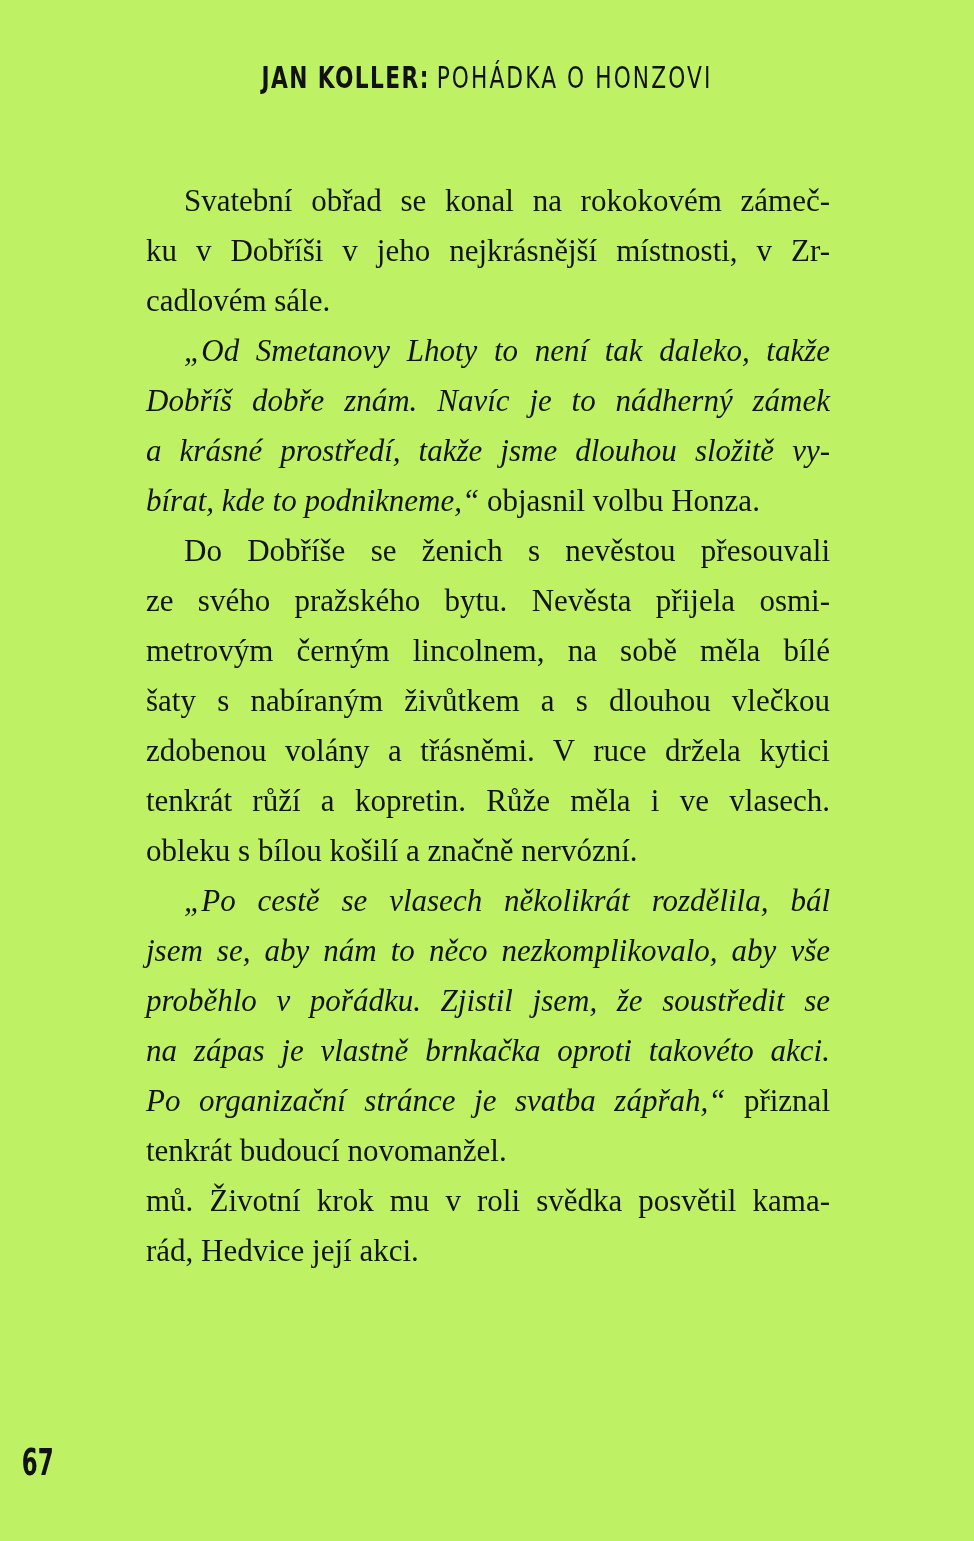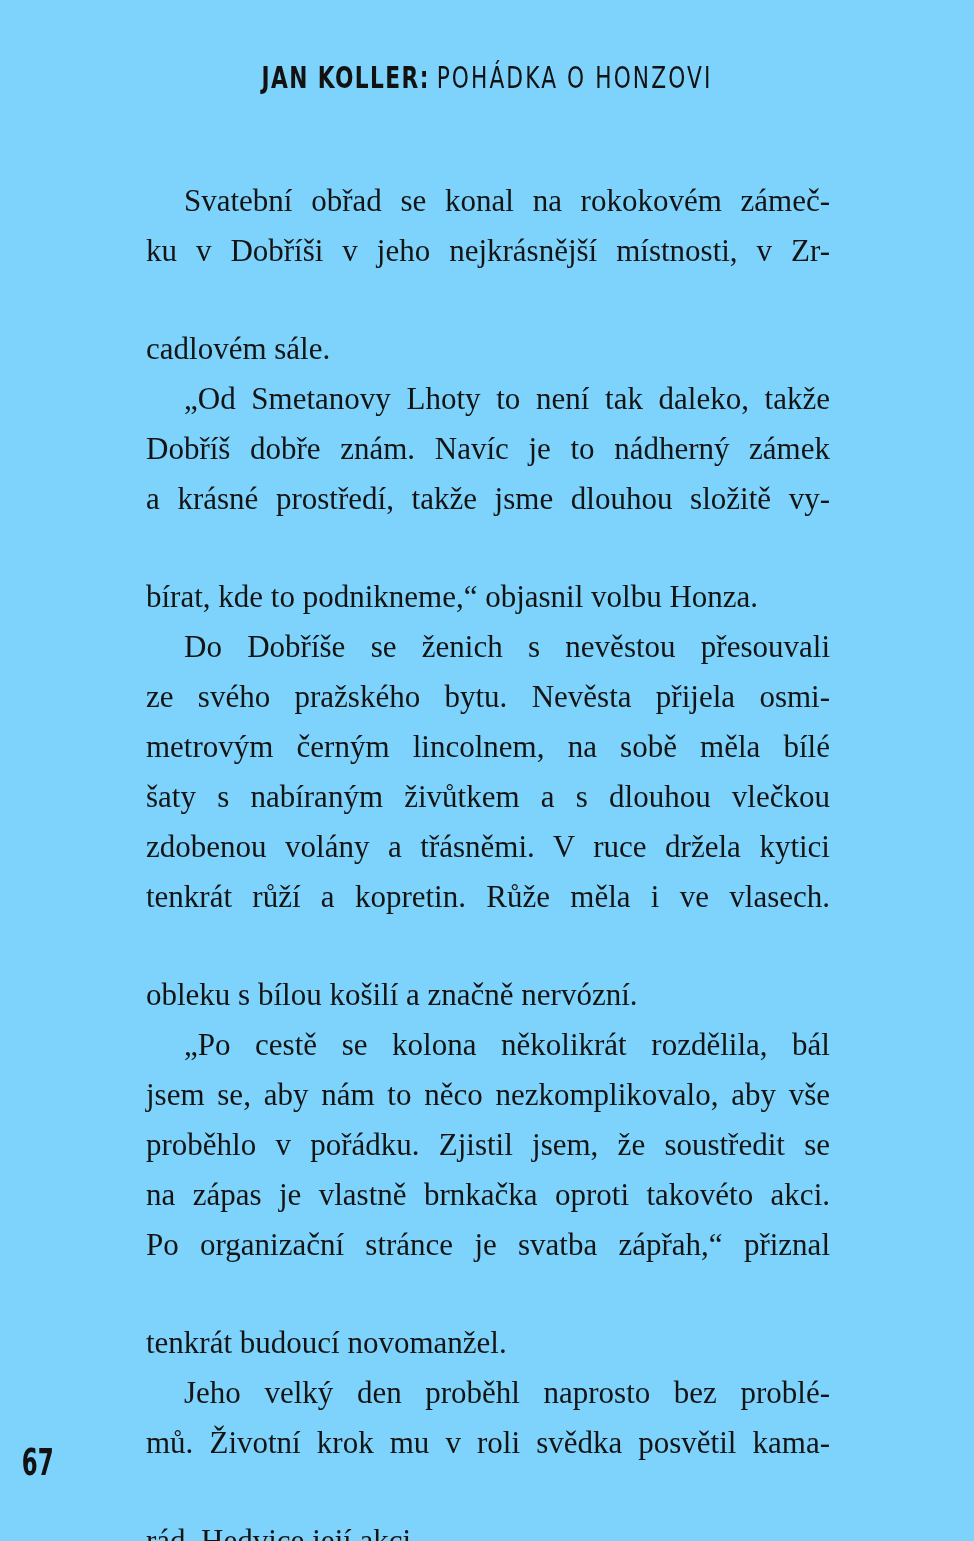--- a/index.html
+++ b/index.html
@@ -1,20 +1,20 @@
 <!DOCTYPE html>
 <html lang="cs"><head>
 <meta charset="utf-8">
 <style>
   html, body { margin: 0; padding: 0; }
   .page {
     position: relative;
     width: 974px;
     height: 1541px;
-    background: #7dd3fc;
+    background: #bef264;
     color: #141414;
     overflow: hidden;
     font-family: "Liberation Serif", "DejaVu Serif", serif;
   }
   .running-header {
     position: absolute;
     top: 62px;
     left: 0;
     width: 100%;
     text-align: center;
@@ -42,24 +42,23 @@
     line-height: 50px;
     font-size: 31px;
     text-align: justify;
     text-align-last: justify;
     white-space: normal;
     overflow: visible;
   }
   .line.last {
     text-align: left;
     text-align-last: left;
-    margin-top: 48px;
   }
   .line.indent { text-indent: 38px; }
-  .seg.italic { }
+  .seg.italic { font-style: italic; }
   .page-number-wrap {
     position: absolute;
     top: 1444px;
     left: 12px;
     width: 100%;
     text-align: left;
   }
   .page-number-wrap .condense {
     display: inline-block;
     transform: scaleX(0.62);
@@ -88,27 +87,26 @@
       <div class="line"><span class="seg italic">Dobříš dobře znám. Navíc je to nádherný zámek</span></div>
       <div class="line"><span class="seg italic">a krásné prostředí, takže jsme dlouhou složitě vy-</span></div>
       <div class="line last"><span class="seg italic">bírat, kde to podnikneme,“</span><span class="seg"> objasnil volbu Honza.</span></div>
       <div class="line indent"><span class="seg">Do Dobříše se ženich s nevěstou přesouvali</span></div>
       <div class="line"><span class="seg">ze svého pražského bytu. Nevěsta přijela osmi-</span></div>
       <div class="line"><span class="seg">metrovým černým lincolnem, na sobě měla bílé</span></div>
       <div class="line"><span class="seg">šaty s nabíraným živůtkem a s dlouhou vlečkou</span></div>
       <div class="line"><span class="seg">zdobenou volány a třásněmi. V ruce držela kytici</span></div>
       <div class="line"><span class="seg">tenkrát růží a kopretin. Růže měla i ve vlasech.</span></div>
       <div class="line last"><span class="seg">obleku s bílou košilí a značně nervózní.</span></div>
-      <div class="line indent"><span class="seg italic">„Po cestě se kolona několikrát rozdělila, bál</span></div>
+      <div class="line indent"><span class="seg italic">„Po cestě se vlasech několikrát rozdělila, bál</span></div>
       <div class="line"><span class="seg italic">jsem se, aby nám to něco nezkomplikovalo, aby vše</span></div>
       <div class="line"><span class="seg italic">proběhlo v pořádku. Zjistil jsem, že soustředit se</span></div>
       <div class="line"><span class="seg italic">na zápas je vlastně brnkačka oproti takovéto akci.</span></div>
       <div class="line"><span class="seg italic">Po organizační stránce je svatba zápřah,“</span><span class="seg"> přiznal</span></div>
       <div class="line last"><span class="seg">tenkrát budoucí novomanžel.</span></div>
-      <div class="line indent"><span class="seg">Jeho velký den proběhl naprosto bez problé-</span></div>
       <div class="line"><span class="seg">mů. Životní krok mu v roli svědka posvětil kama-</span></div>
       <div class="line last"><span class="seg">rád, Hedvice její akci.</span></div>
     </div>
 
   <div class="page-number-wrap">
     <span class="condense">67</span>
   </div>
 
 </div>
 

